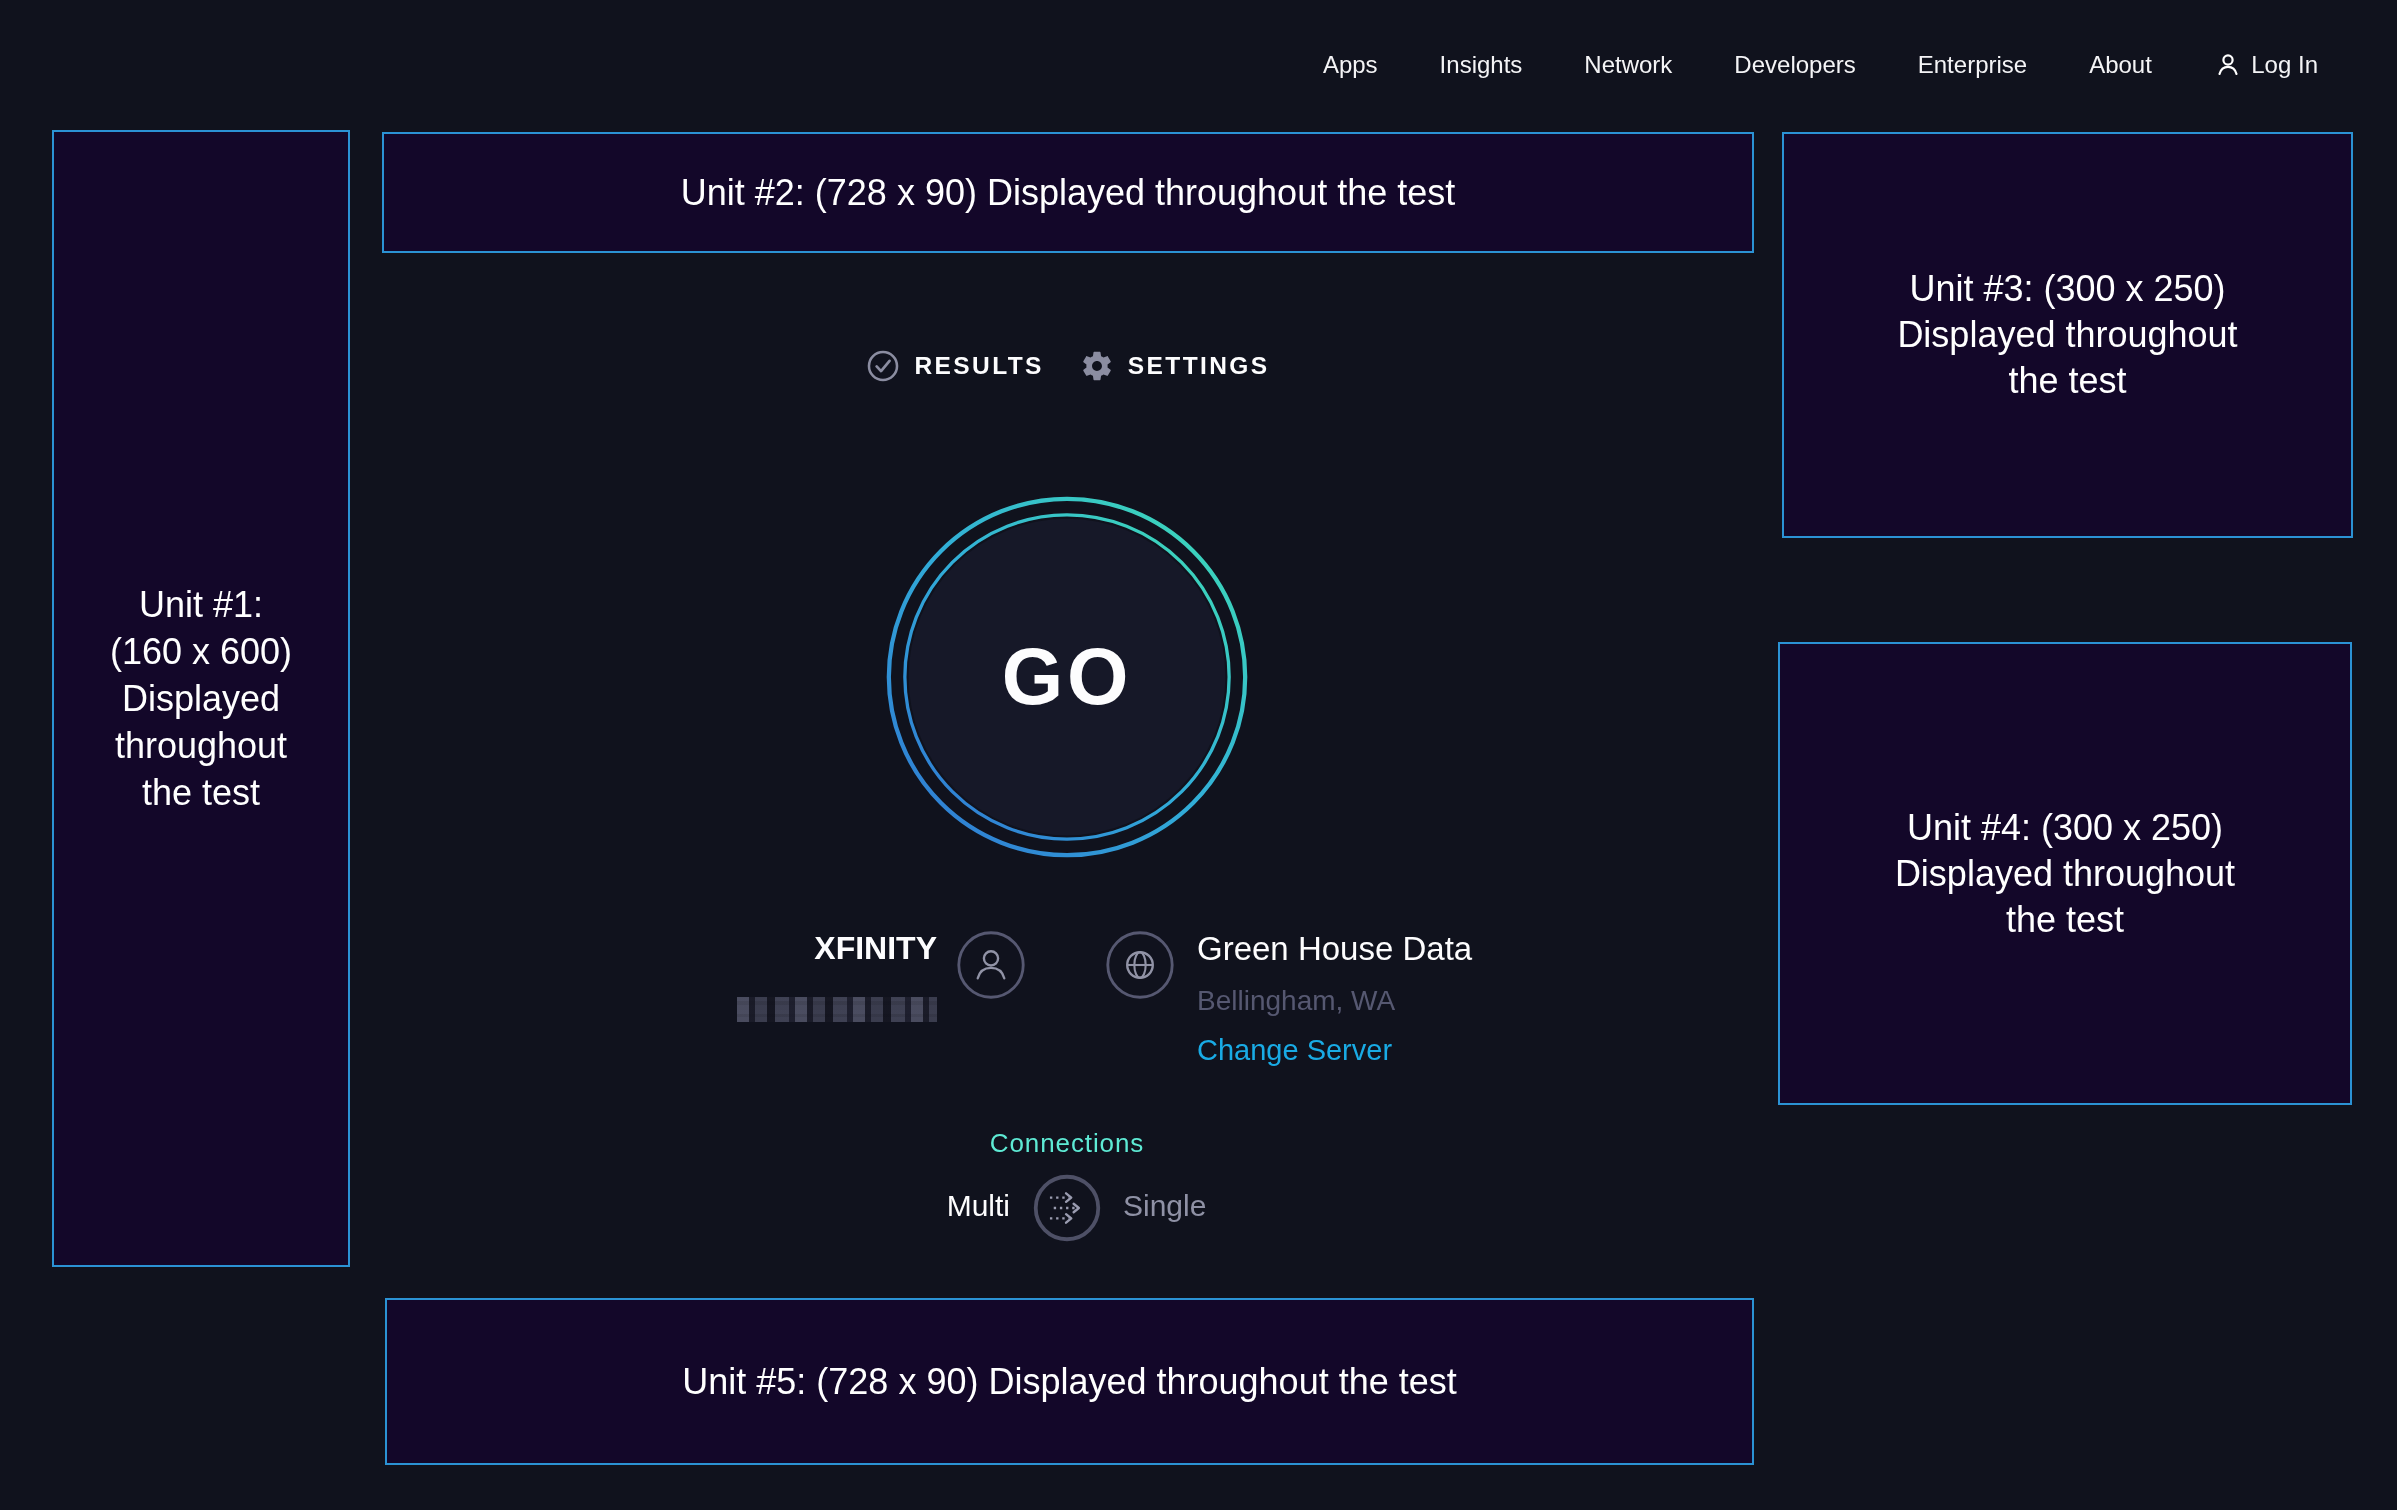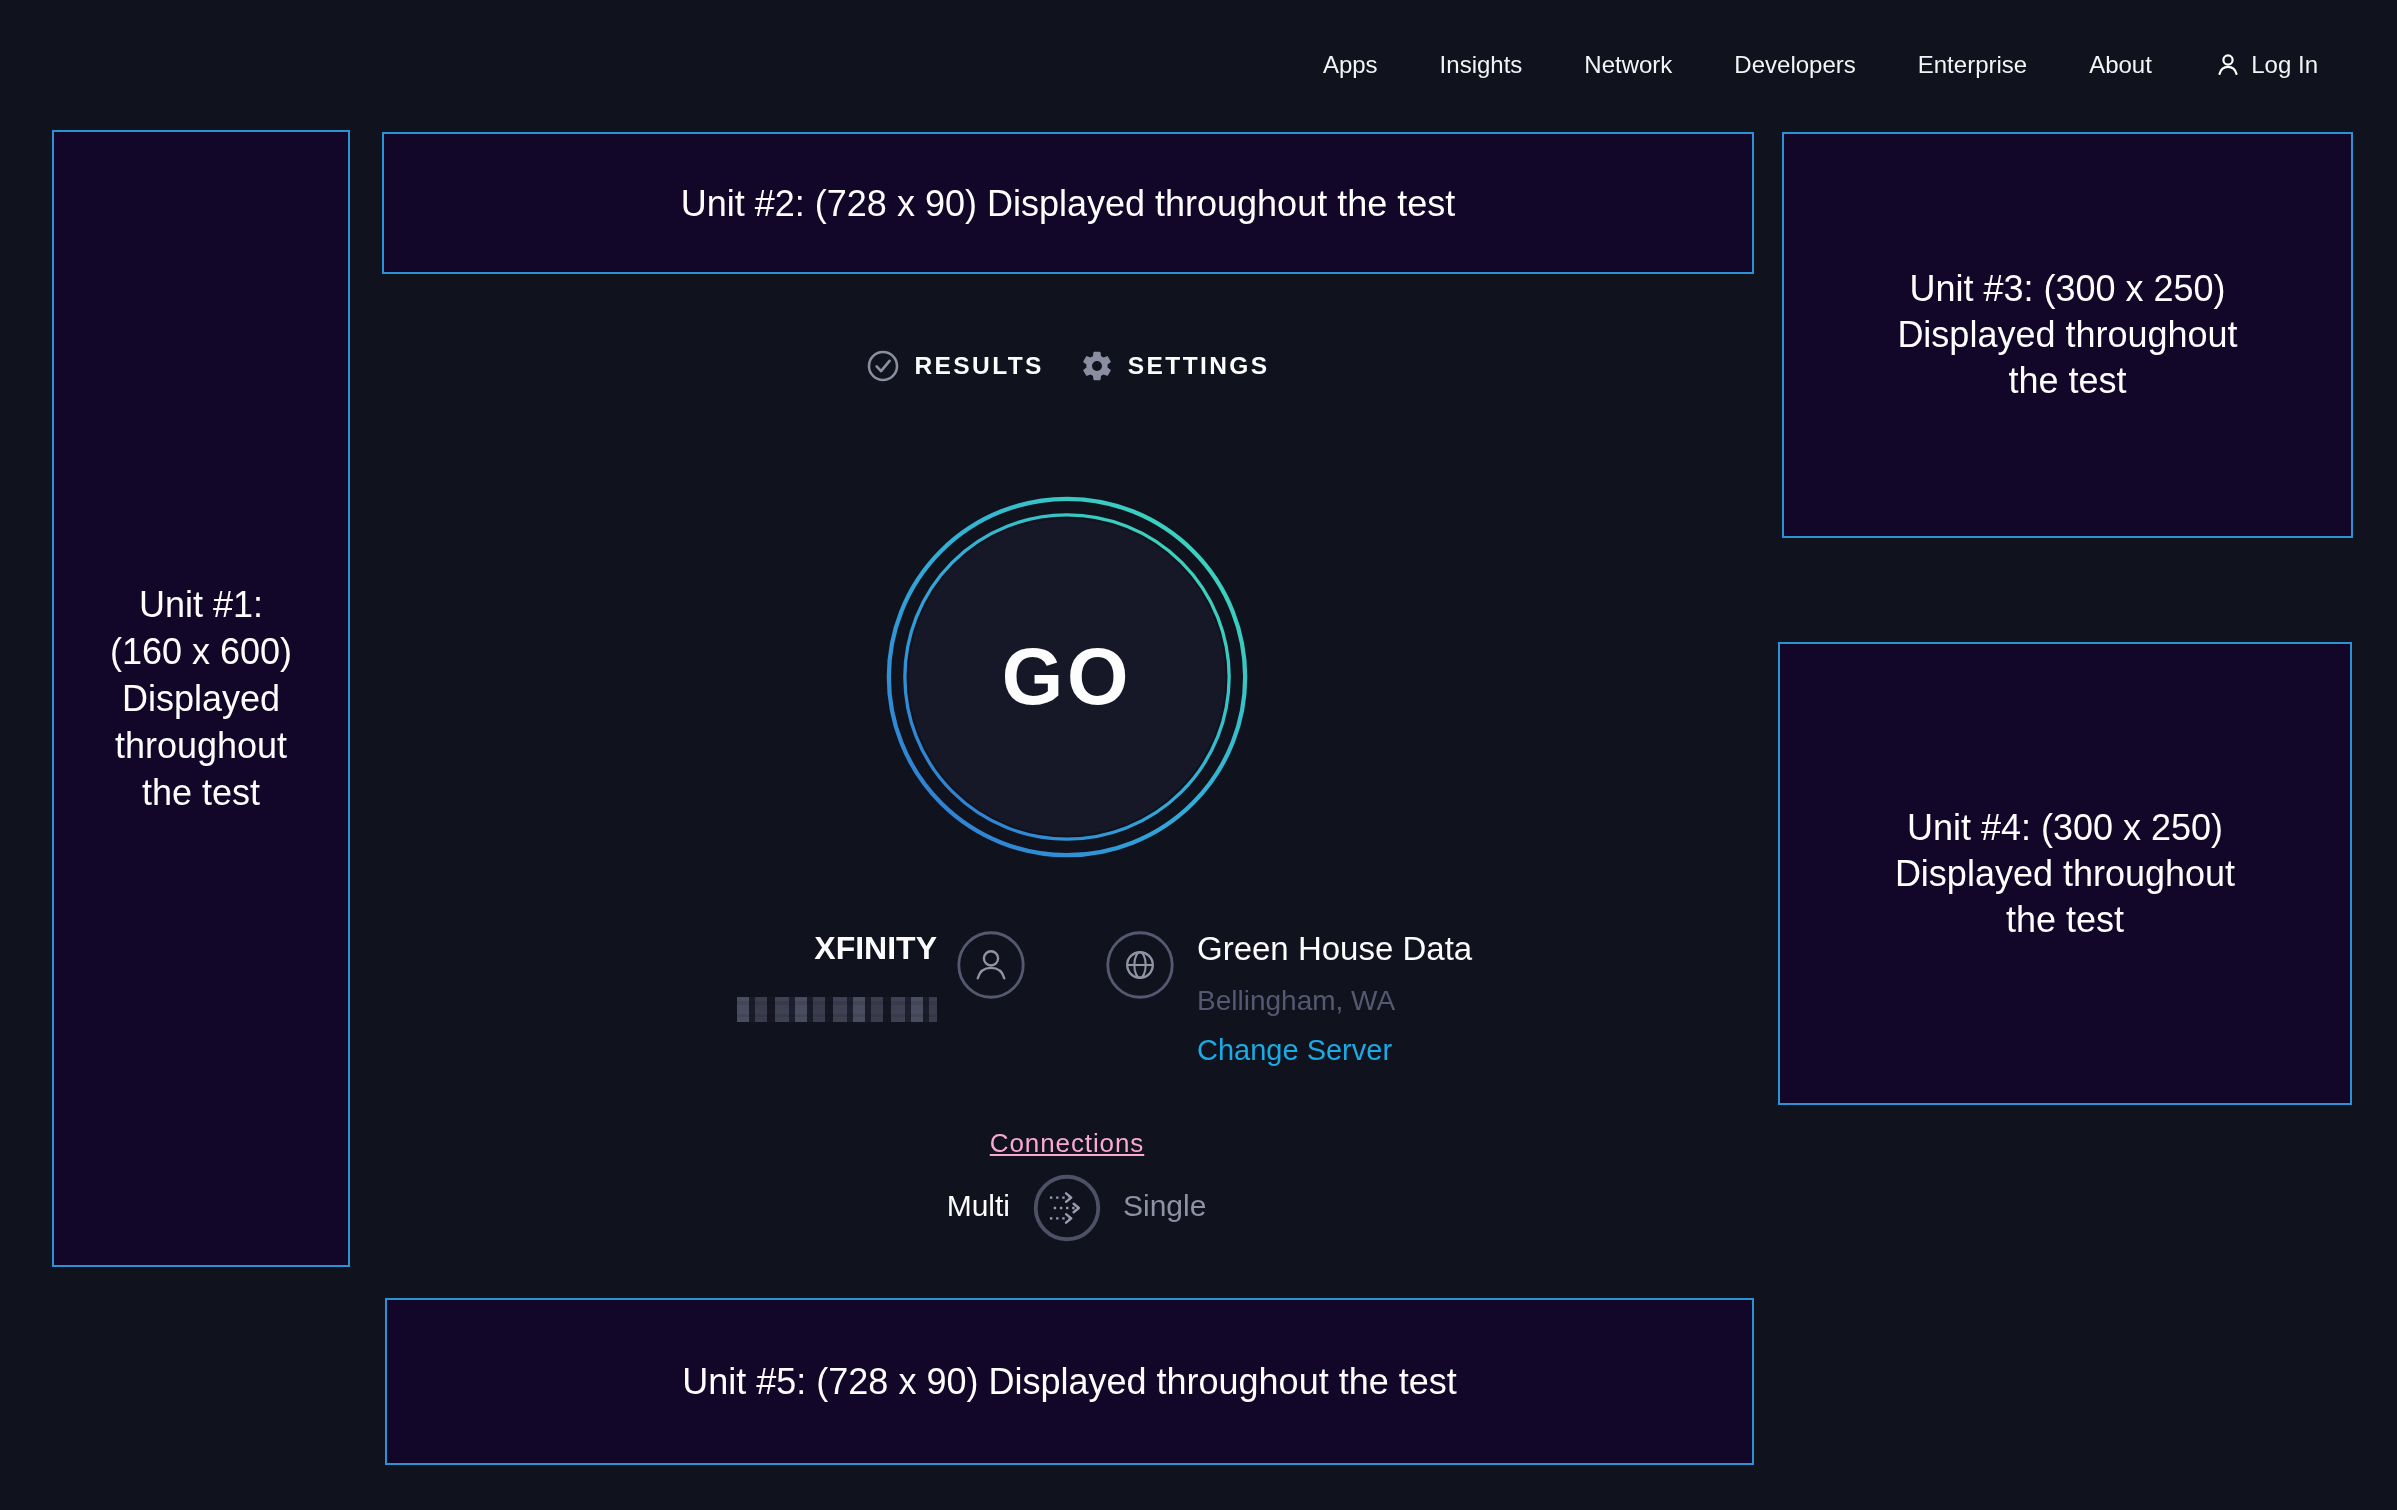--- a/index.html
+++ b/index.html
@@ -37,21 +37,21 @@
     position:absolute;
     background:#130729;
     border:2.8px solid #2b92d4;
     box-sizing:border-box;
     display:flex;flex-direction:column;align-items:center;justify-content:center;
     text-align:center;
     font-size:36px;line-height:47px;color:#ffffff;
     cursor:pointer;
   }
   .ad-1{left:52px;top:130px;width:298px;height:1137px;}
-  .ad-2{left:382px;top:132px;width:1372px;height:142px;}
+  .ad-2{left:382px;top:132px;width:1372px;height:121px;}
   .ad-3{left:1782px;top:132px;width:571px;height:406px;line-height:46px;}
   .ad-4{left:1778px;top:642px;width:574px;height:463px;line-height:46px;}
   .ad-5{left:385px;top:1298px;width:1369px;height:167px;}
 
   
   .tabsrow{
     position:absolute;left:0;top:341px;width:2134px;
     display:flex;justify-content:center;align-items:center;gap:36px;margin-top:8px;
   }
   .tabsrow{left:0;width:2134px;}
@@ -94,21 +94,21 @@
     font-size:28px;color:#565871;white-space:nowrap;
   }
   .change-server{
     position:absolute;left:1197px;top:1034px;
     font-size:29px;color:#19abe5;cursor:pointer;text-decoration:none;white-space:nowrap;
   }
 
   
   .conn-heading{
     position:absolute;left:973px;top:1128px;width:188px;
-    text-align:center;font-size:26px;color:#f9a8d4;letter-spacing:0.9px;text-decoration:underline;
+    text-align:center;font-size:26px;color:#5eead4;letter-spacing:0.9px;
   }
   .conn-multi{
     position:absolute;left:876px;top:1189px;width:134px;
     text-align:right;font-size:30px;font-weight:500;color:#fdfdfe;cursor:pointer;
   }
   .conn-single{
     position:absolute;left:1123px;top:1189px;
     font-size:30px;color:#8f91a5;cursor:pointer;
   }
   .conn-toggle{position:absolute;left:1031px;top:1172px;width:72px;height:72px;cursor:pointer;}

